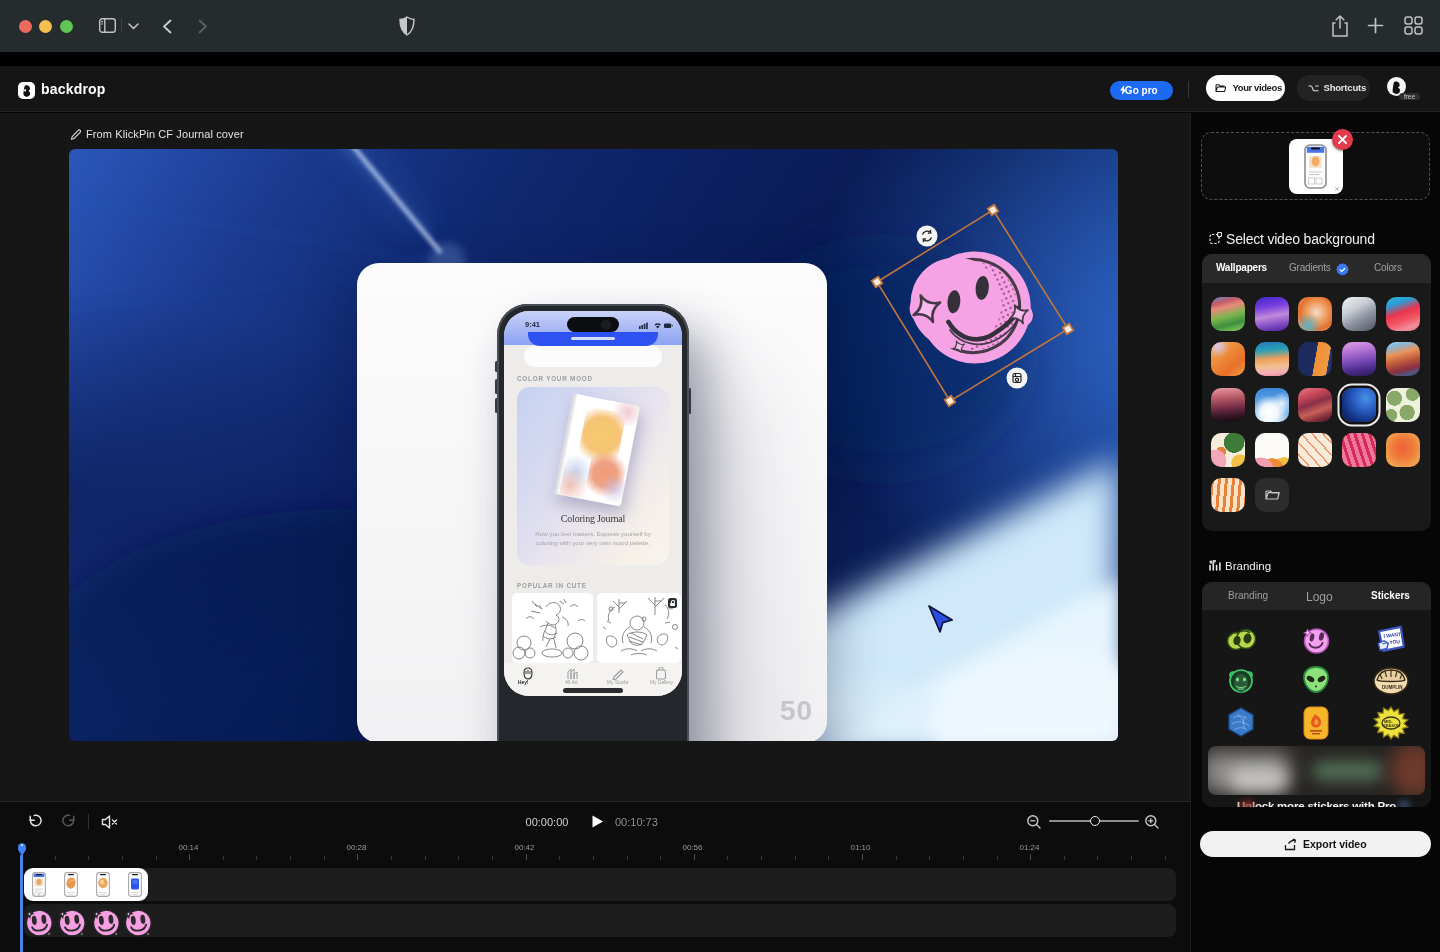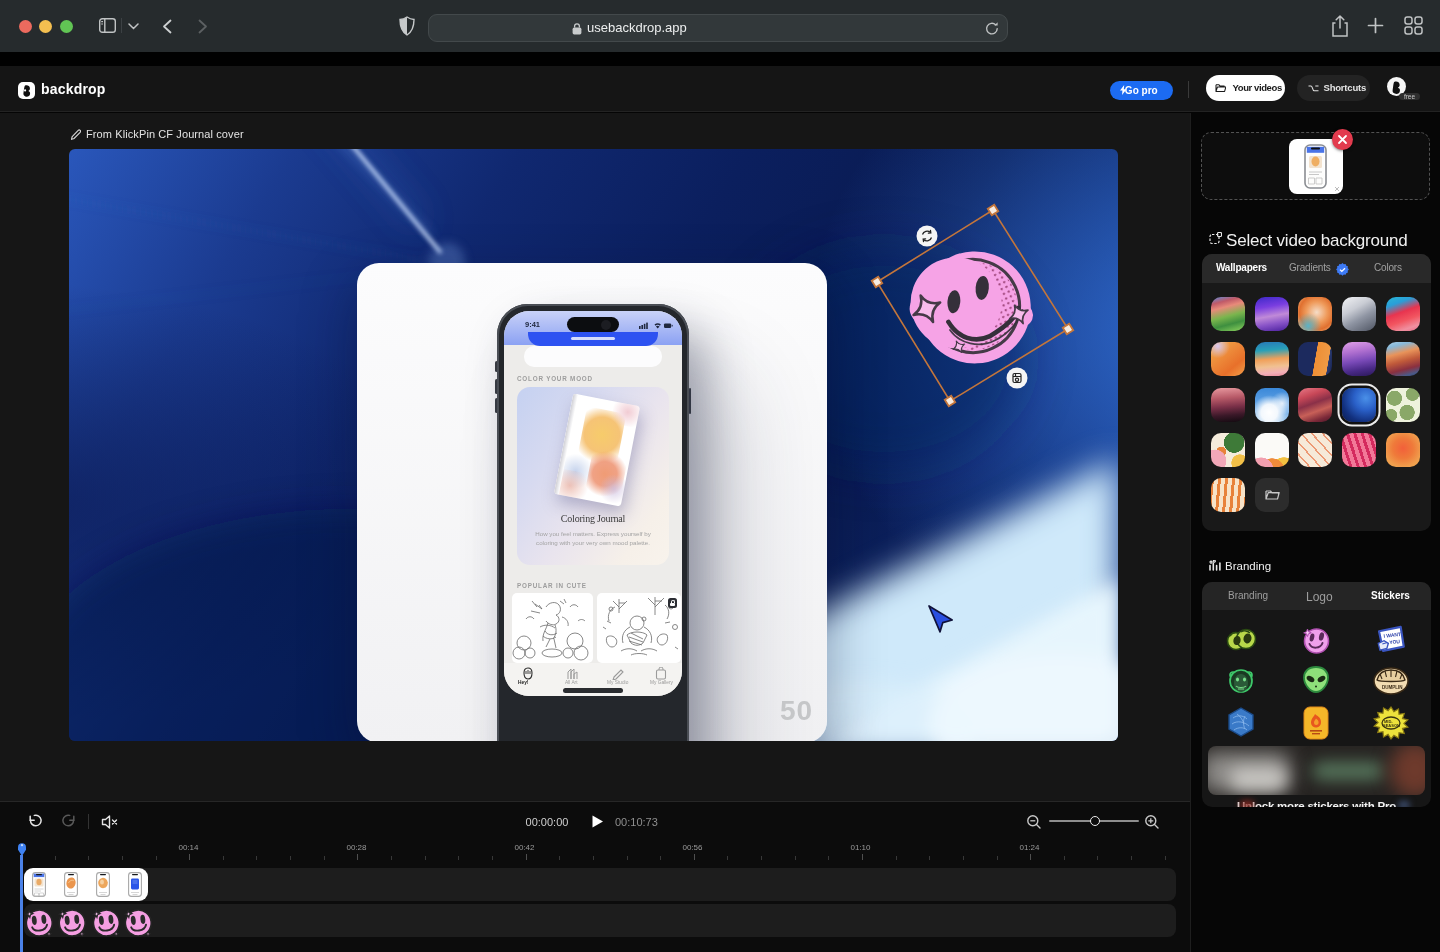--- a/index.html
+++ b/index.html
@@ -372,21 +372,21 @@
    <svg width="21" height="21" viewBox="0 0 21 21">
           <path d="M7 7l7 7M14 7l-7 7" stroke="#fff" stroke-width="1.8" stroke-linecap="round"></path>
         </svg>
  </div>
  <svg class="abs" style="left:18px;top:119px" width="13" height="13" viewBox="0 0 13 13">
         <g stroke="#e8e8e8" fill="none">
           <rect x="1" y="2.5" width="9" height="9" rx="2" stroke-width="1.2" stroke-dasharray="2.4 1.6"></rect>
           <rect x="8.5" y="0.5" width="4" height="4" rx="1" stroke-width="1.1"></rect>
         </g>
       </svg>
- <div class="abs" style="left:35px;top:118px;color:#f0f0f0;font-size:17px;font-weight:500;letter-spacing:-.2px">Select video background</div>
+ <div class="abs" style="left:35px;top:118px;color:#f0f0f0;font-size:14px;font-weight:500;letter-spacing:-.2px">Select video background</div>
  <div class="abs" style="left:11px;top:141px;width:229px;height:277px;background:#191919;border-radius:10px;overflow:hidden">
    <div class="abs" style="left:0;top:0;width:229px;height:29px;background:#292929"></div>
  </div>
  <div class="abs" style="left:25px;top:149px;color:#fff;font-size:10px;font-weight:700;letter-spacing:-.2px">Wallpapers</div>
  <div class="abs" style="left:98px;top:149px;color:#a0a0a0;font-size:10px;letter-spacing:-.2px">Gradients</div>
  <svg class="abs" style="left:145px;top:149.5px" width="13" height="13" viewBox="0 0 13 13">
         <path d="M6.5 0l1.7 1.5 2.2-.3.8 2.1 2.1.8-.3 2.2L14.5 8l-1.5 1.7.3 2.2-2.1.8-.8 2.1-2.2-.3L6.5 16 4.8 14.5l-2.2.3-.8-2.1-2.1-.8.3-2.2L-1.5 8 0 6.3l-.3-2.2 2.1-.8.8-2.1 2.2.3z" transform="scale(.8) translate(1.6,0)" fill="#3d7af5"></path>
         <path d="M4 6.6l1.8 1.8 3.2-3.2" fill="none" stroke="#fff" stroke-width="1.3"></path>
       </svg>
  <div class="abs" style="left:183px;top:149px;color:#a0a0a0;font-size:10px;letter-spacing:-.2px">Colors</div>
@@ -502,20 +502,27 @@
    <div class="abs" style="left:6px;top:164px;width:217px;height:49px;border-radius:8px;background:#272422;overflow:hidden">
      <div class="abs" style="left:-6px;top:6px;width:88px;height:40px;background:#8f8d8a;border-radius:10px;filter:blur(10px)"></div>
      <div class="abs" style="left:22px;top:22px;width:56px;height:22px;background:#c9c7c3;border-radius:10px;filter:blur(8px)"></div>
      <div class="abs" style="left:104px;top:16px;width:72px;height:18px;background:#57775d;border-radius:10px;filter:blur(8px)"></div>
      <div class="abs" style="left:182px;top:-4px;width:50px;height:56px;background:#6e3a2c;border-radius:50%;filter:blur(9px)"></div>
    </div>
    <div class="abs" style="left:0;top:217.5px;width:229px;text-align:center;color:#f2f2f2;font-size:11.5px;font-weight:600;letter-spacing:-.2px">Unlock more stickers with Pro</div>
    <div class="abs" style="left:38px;top:219px;width:14px;height:8px;background:#8a2a22;border-radius:4px;filter:blur(3px)"></div>
    <div class="abs" style="left:196px;top:219px;width:12px;height:8px;background:#3a4a6a;border-radius:4px;filter:blur(3px)"></div>
  </div>
+ <div class="abs" style="left:9px;top:718px;width:231px;height:26px;background:#f2f2f2;border-radius:13px">
+   <svg class="abs" style="left:84px;top:6.5px" width="14" height="13" viewBox="0 0 14 13">
+          <path d="M1.5 7v4.5h9V7" fill="none" stroke="#141414" stroke-width="1.3"></path>
+          <path d="M4.5 5.5c2-2.5 4-3.5 7-3.5M11.5 2l-2.8-.9M11.5 2l-.9 2.8" fill="none" stroke="#141414" stroke-width="1.3"></path>
+        </svg>
+   <div class="abs" style="left:103px;top:6.5px;color:#131313;font-size:10.5px;font-weight:600">Export video</div>
+ </div>
 </div>
 <div id="band"></div>
 <div id="hdr">
  <div class="abs" style="left:18px;top:16px;width:17px;height:17px;background:#fff;border-radius:5px">
    <svg width="17" height="17" viewBox="0 0 17 17">
           <path d="M7 3.6c2.4-.9 4.6.2 4.9 2.4.2 1.6-.55 2.5-1.6 3 1.3.45 2 1.5 1.75 2.9-.3 2.2-2.5 3.3-4.7 2.5-1.55-.5-2.2-1.8-1.9-3.3l.6-4.3c.2-1.5.5-2.6.95-3.2z" fill="#101010"></path>
           <circle cx="7.1" cy="8.4" r="1.1" fill="#fff"></circle>
         </svg>
  </div>
  <div class="abs" style="left:41px;top:15px;color:#fff;font-size:14px;font-weight:600;letter-spacing:.2px">backdrop</div>
@@ -561,31 +568,20 @@
  <svg class="cicon" style="left:162px;top:18.5px" width="10" height="15" viewBox="0 0 10 15">
         <path d="M8.5 1.5L2 7.5l6.5 6" fill="none" stroke="#cdd0d1" stroke-width="1.8" stroke-linecap="round" stroke-linejoin="round"></path>
       </svg>
  <svg class="cicon" style="left:198px;top:18.5px" width="10" height="15" viewBox="0 0 10 15">
         <path d="M1.5 1.5L8 7.5l-6.5 6" fill="none" stroke="#5c6062" stroke-width="1.8" stroke-linecap="round" stroke-linejoin="round"></path>
       </svg>
  <svg class="cicon" style="left:399px;top:16px" width="16" height="20" viewBox="0 0 16 20">
         <path d="M8 1C5.5 2.8 3 3.4 1 3.5c0 6.8 1.5 12 7 15.5 5.5-3.5 7-8.7 7-15.5-2-.1-4.5-.7-7-2.5z" fill="none" stroke="#c6c9ca" stroke-width="1.4"></path>
         <path d="M8 1C5.5 2.8 3 3.4 1 3.5c0 6.8 1.5 12 7 15.5z" fill="#c6c9ca"></path>
       </svg>
- <div id="urlbar">
-  <svg class="abs" style="left:143px;top:7.5px" width="10" height="12" viewBox="0 0 10 12">
-          <rect x="0.6" y="4.6" width="8.8" height="6.8" rx="1.6" fill="#c8cbcc"></rect>
-          <path d="M2.6 4.5V3.2a2.4 2.4 0 014.8 0v1.3" fill="none" stroke="#c8cbcc" stroke-width="1.3"></path>
-        </svg>
-  <div class="abs" style="left:158px;top:5px">usebackdrop.app</div>
-  <svg class="abs" style="left:556px;top:6px" width="14" height="15" viewBox="0 0 14 15">
-          <path d="M12.2 7.6a5.3 5.3 0 11-1.6-3.8" fill="none" stroke="#c0c3c4" stroke-width="1.4" stroke-linecap="round"></path>
-          <path d="M12.6 1.2v3.2H9.4z" fill="#c0c3c4"></path>
-        </svg>
- </div>
  <svg class="cicon" style="left:1331px;top:15px" width="18" height="22" viewBox="0 0 18 22">
         <path d="M9 1v12M9 1L5.2 4.8M9 1l3.8 3.8" fill="none" stroke="#c0c3c4" stroke-width="1.5" stroke-linecap="round" stroke-linejoin="round"></path>
         <path d="M4.5 8H2v13h14V8h-2.5" fill="none" stroke="#c0c3c4" stroke-width="1.5"></path>
       </svg>
  <svg class="cicon" style="left:1367px;top:17px" width="17" height="17" viewBox="0 0 17 17">
         <path d="M8.5 1.5v14M1.5 8.5h14" stroke="#c0c3c4" stroke-width="1.7" stroke-linecap="round"></path>
       </svg>
  <svg class="cicon" style="left:1404px;top:16px" width="19" height="19" viewBox="0 0 19 19">
         <rect x="1" y="1" width="7" height="7" rx="2.2" fill="none" stroke="#c0c3c4" stroke-width="1.5"></rect>
         <rect x="11" y="1" width="7" height="7" rx="2.2" fill="none" stroke="#c0c3c4" stroke-width="1.5"></rect>

